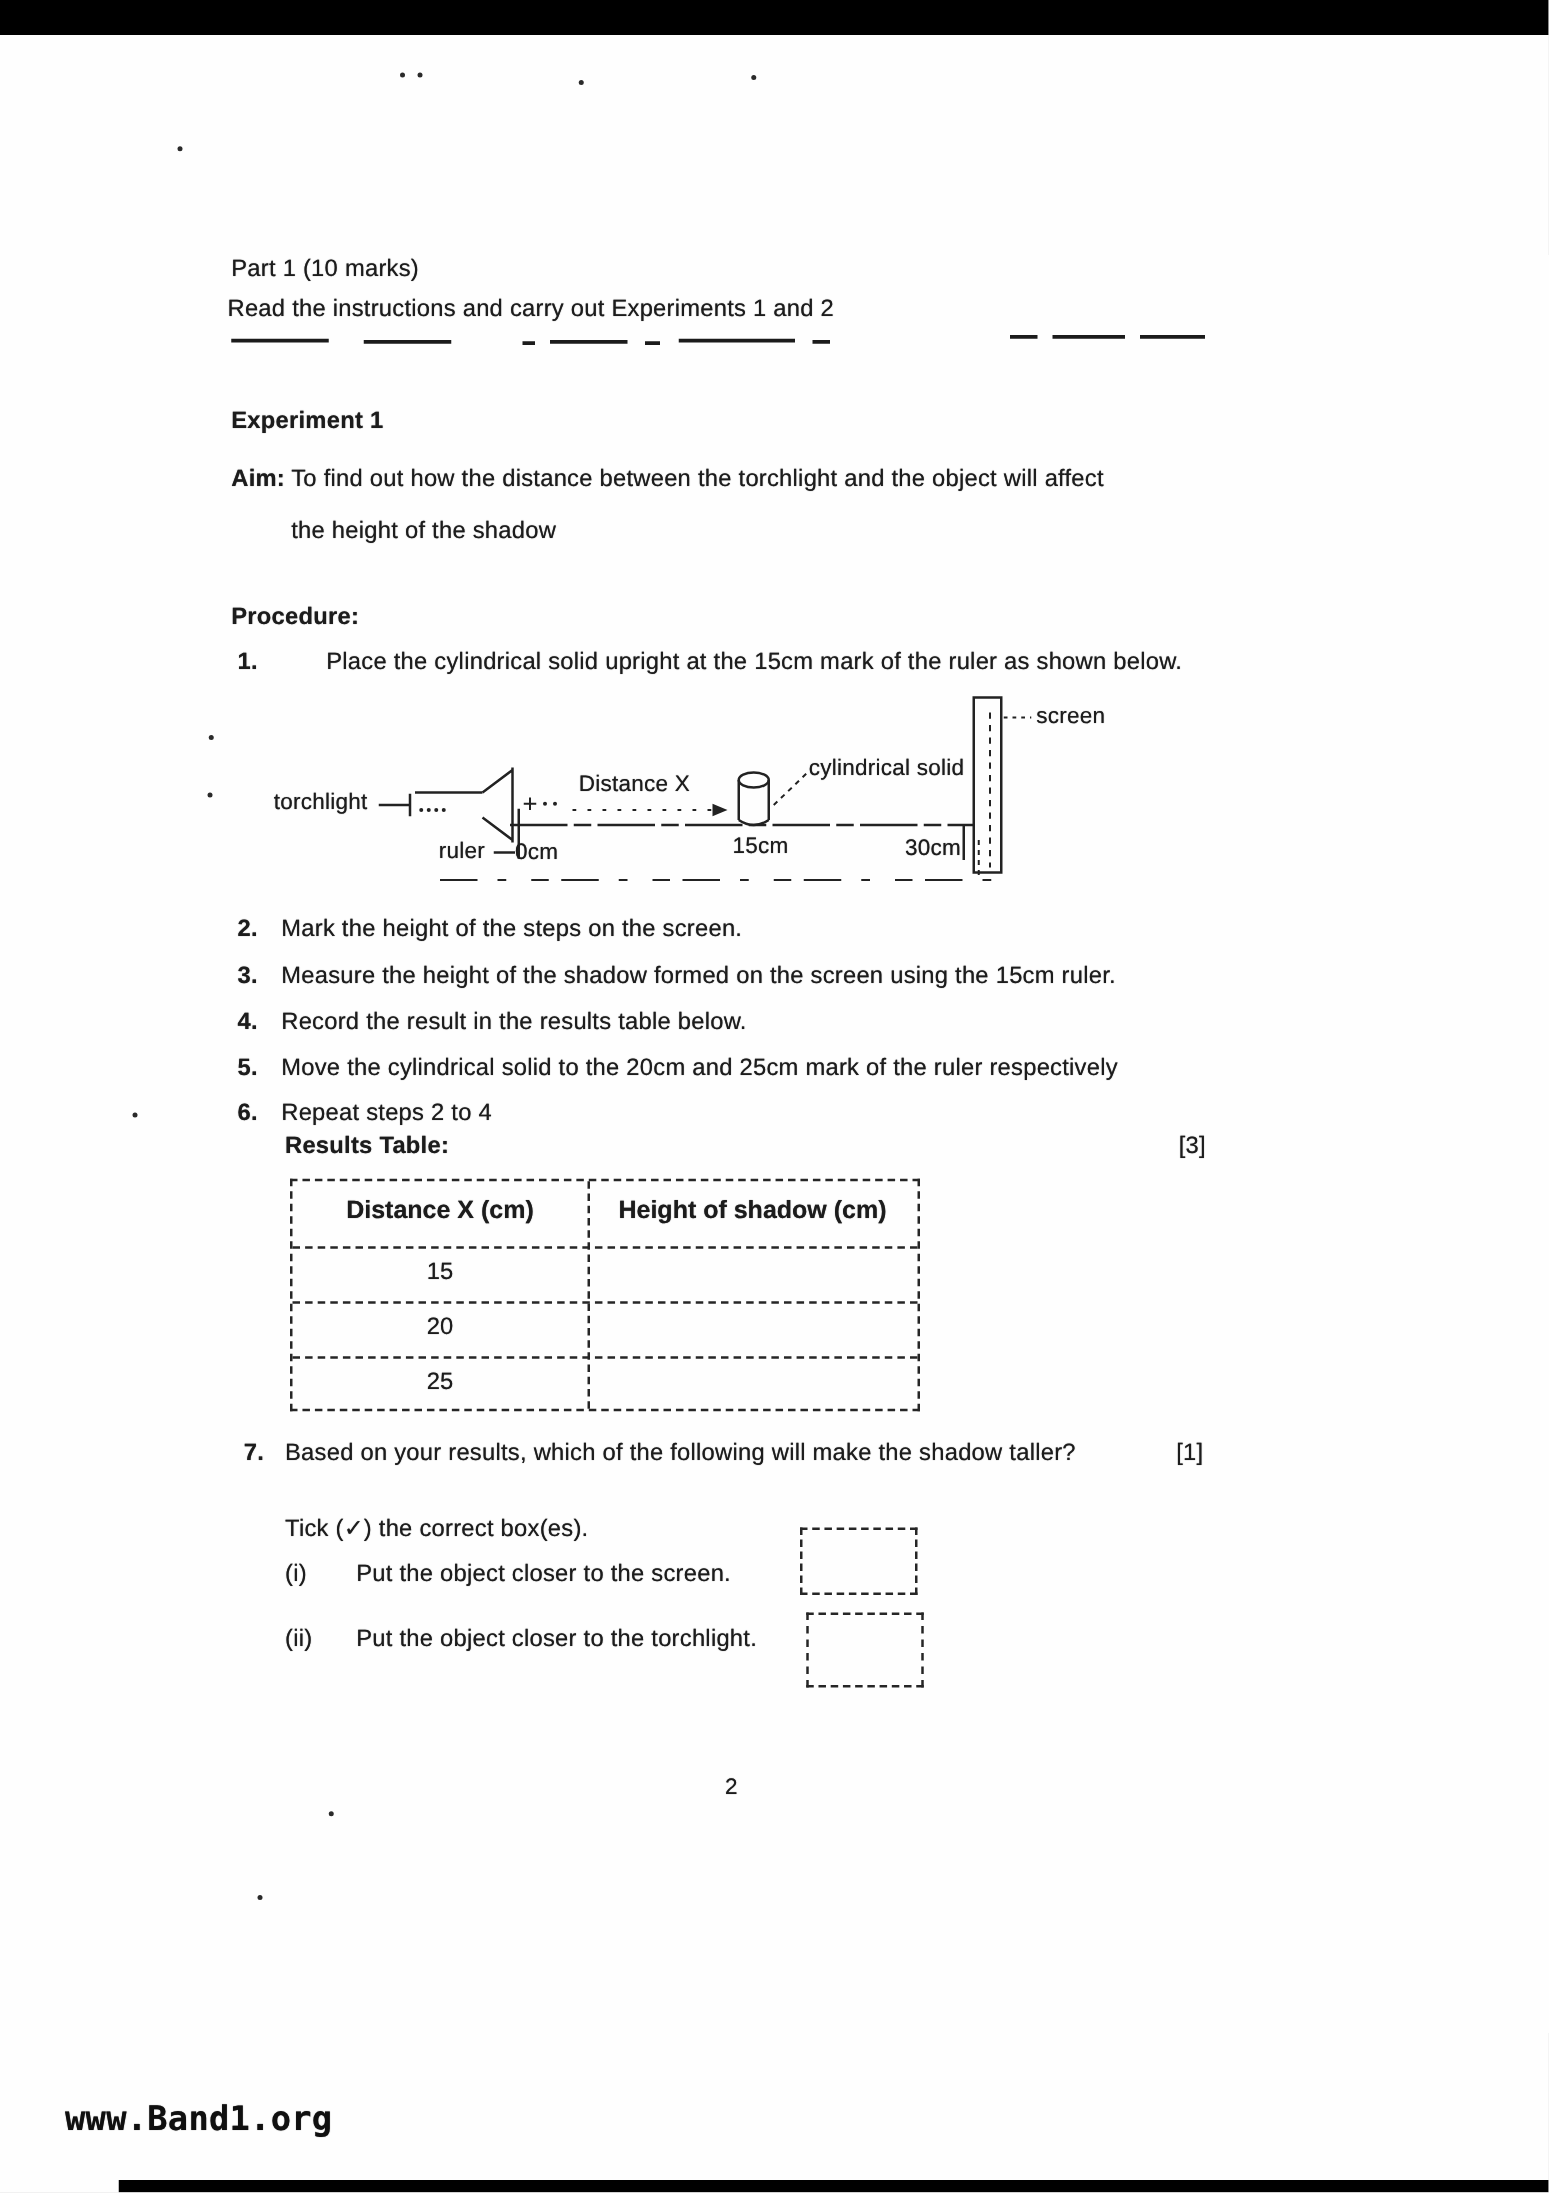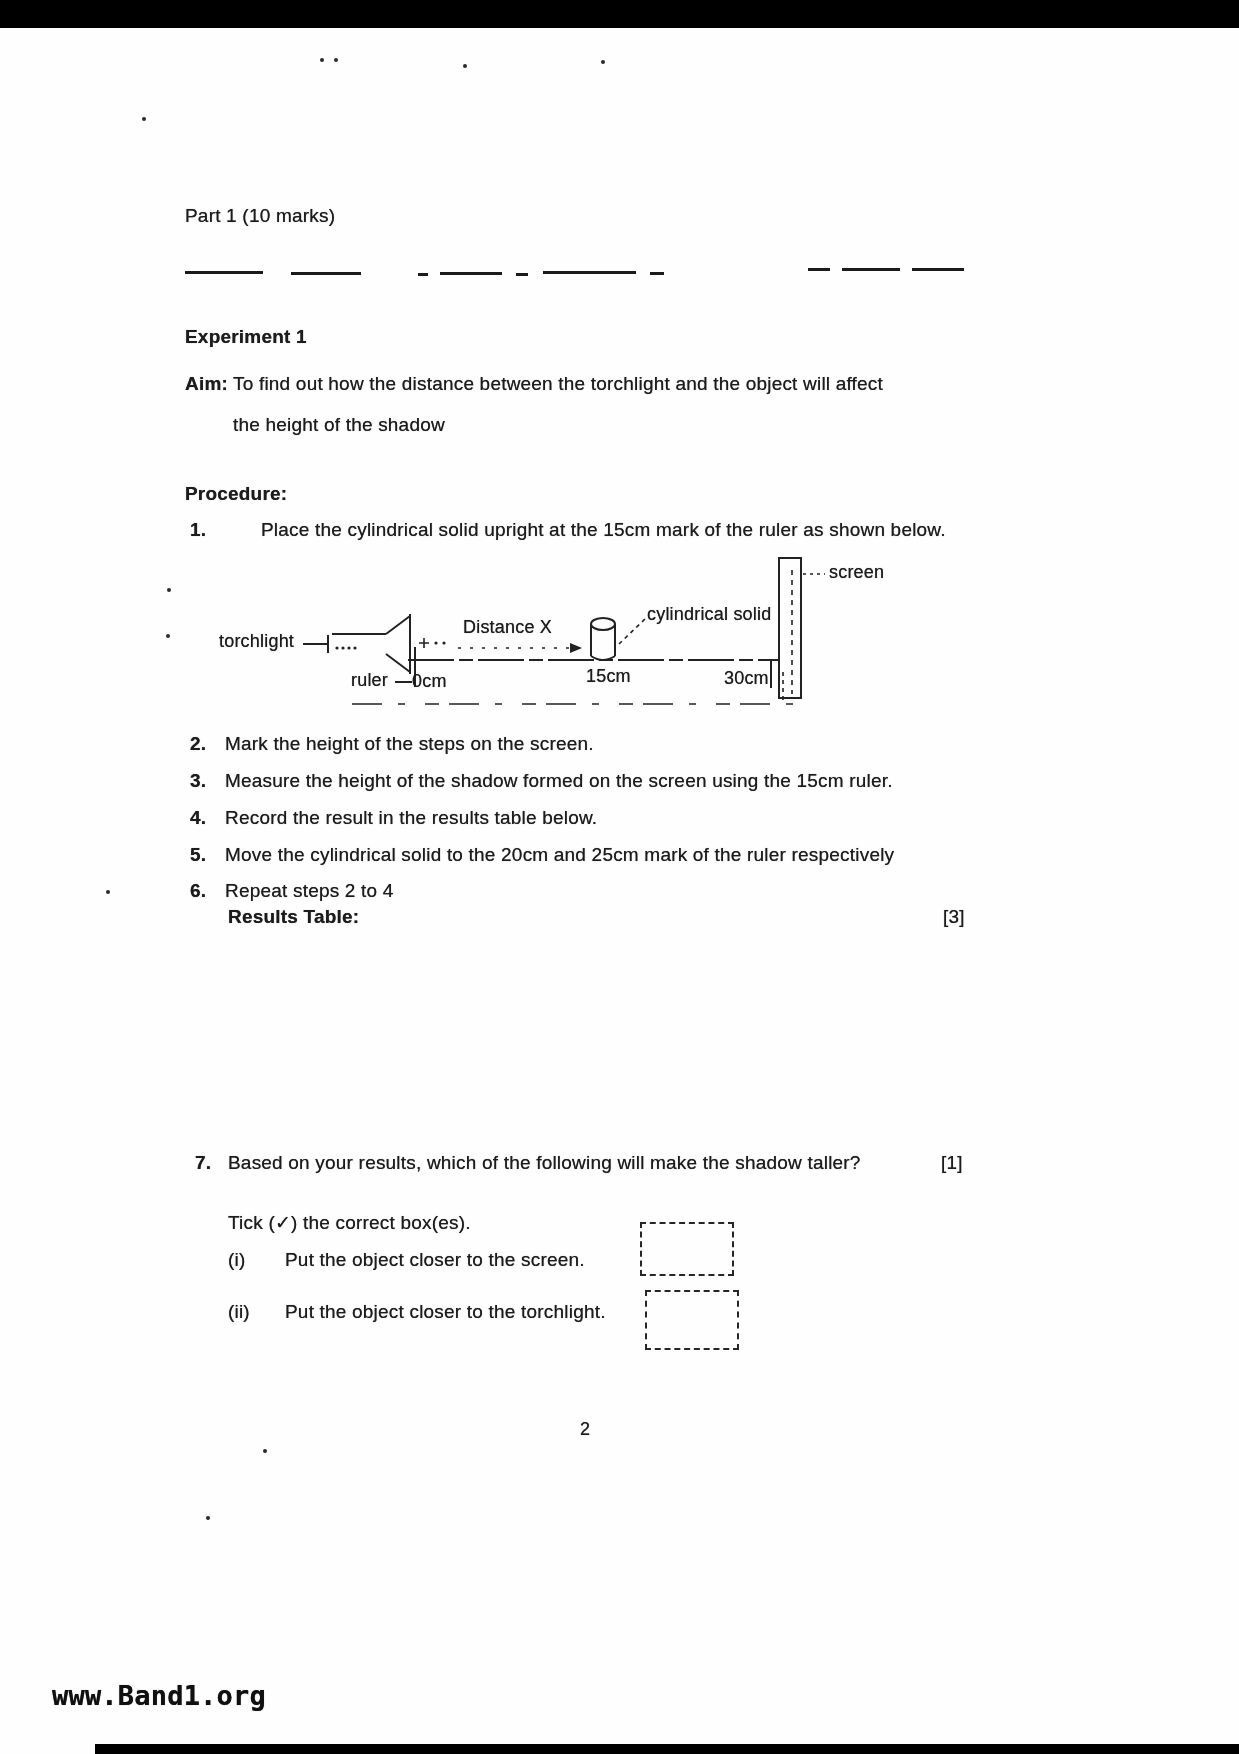--- a/index.html
+++ b/index.html
@@ -42,20 +42,21 @@
   <div class="dot" style="left:463px;top:64px;"></div>
   <div class="dot" style="left:601px;top:60px;"></div>
   <div class="dot" style="left:142px;top:117px;"></div>
   <div class="dot" style="left:167px;top:588px;"></div>
   <div class="dot" style="left:166px;top:634px;"></div>
   <div class="dot" style="left:106px;top:890px;"></div>
   <div class="dot" style="left:263px;top:1449px;"></div>
   <div class="dot" style="left:206px;top:1516px;"></div>
 
   <div class="t" style="left:185px;top:205px;">Part 1 (10 marks)</div>
+  <div class="t" style="left:182px;top:237px;">Read the instructions and carry out Experiments 1 and 2</div>
 
   <div class="dash-seg" style="left:185px;top:271px;width:78px;"></div>
   <div class="dash-seg" style="left:291px;top:272px;width:70px;"></div>
   <div class="dash-seg" style="left:418px;top:273px;width:10px;"></div>
   <div class="dash-seg" style="left:440px;top:272px;width:62px;"></div>
   <div class="dash-seg" style="left:516px;top:273px;width:12px;"></div>
   <div class="dash-seg" style="left:543px;top:271px;width:93px;"></div>
   <div class="dash-seg" style="left:650px;top:272px;width:14px;"></div>
   <div class="dash-seg" style="left:808px;top:268px;width:22px;"></div>
   <div class="dash-seg" style="left:842px;top:268px;width:58px;"></div>
@@ -133,20 +134,35 @@
     <span class="t" style="left:225px;top:844px;">Move the cylindrical solid to the 20cm and 25cm mark of the ruler respectively</span>
   </div>
   <div>
     <span class="t b" style="left:190px;top:880px;">6.</span>
     <span class="t" style="left:225px;top:880px;">Repeat steps 2 to 4</span>
   </div>
 
   <div class="t b" style="left:228px;top:906px;">Results Table:</div>
   <div class="t" style="left:943px;top:906px;">[3]</div>
 
+  <div id="results-table">
+    <div class="col-div"></div>
+    <div class="hline" style="top:52px;"></div>
+    <div class="hline" style="top:96px;"></div>
+    <div class="hline" style="top:140px;"></div>
+    <div class="th" style="left:0;width:236px;">Distance X (cm)</div>
+    <div class="th" style="left:238px;width:260px;">Height of shadow (cm)</div>
+
+    <div class="cell" style="left:0;top:62px;width:236px;">15</div>
+    <div class="cell" style="left:238px;top:62px;width:260px;"></div>
+    <div class="cell" style="left:0;top:106px;width:236px;">20</div>
+    <div class="cell" style="left:238px;top:106px;width:260px;"></div>
+    <div class="cell" style="left:0;top:150px;width:236px;">25</div>
+    <div class="cell" style="left:238px;top:150px;width:260px;"></div>
+  </div>
 
   <div>
     <span class="t b" style="left:195px;top:1152px;">7.</span>
     <span class="t" style="left:228px;top:1152px;">Based on your results, which of the following will make the shadow taller?</span>
     <span class="t" style="left:941px;top:1152px;">[1]</span>
   </div>
   <div class="t" style="left:228px;top:1211px;">Tick (✓) the correct box(es).</div>
 
   <div>
     <span class="t" style="left:228px;top:1249px;">(i)</span>

